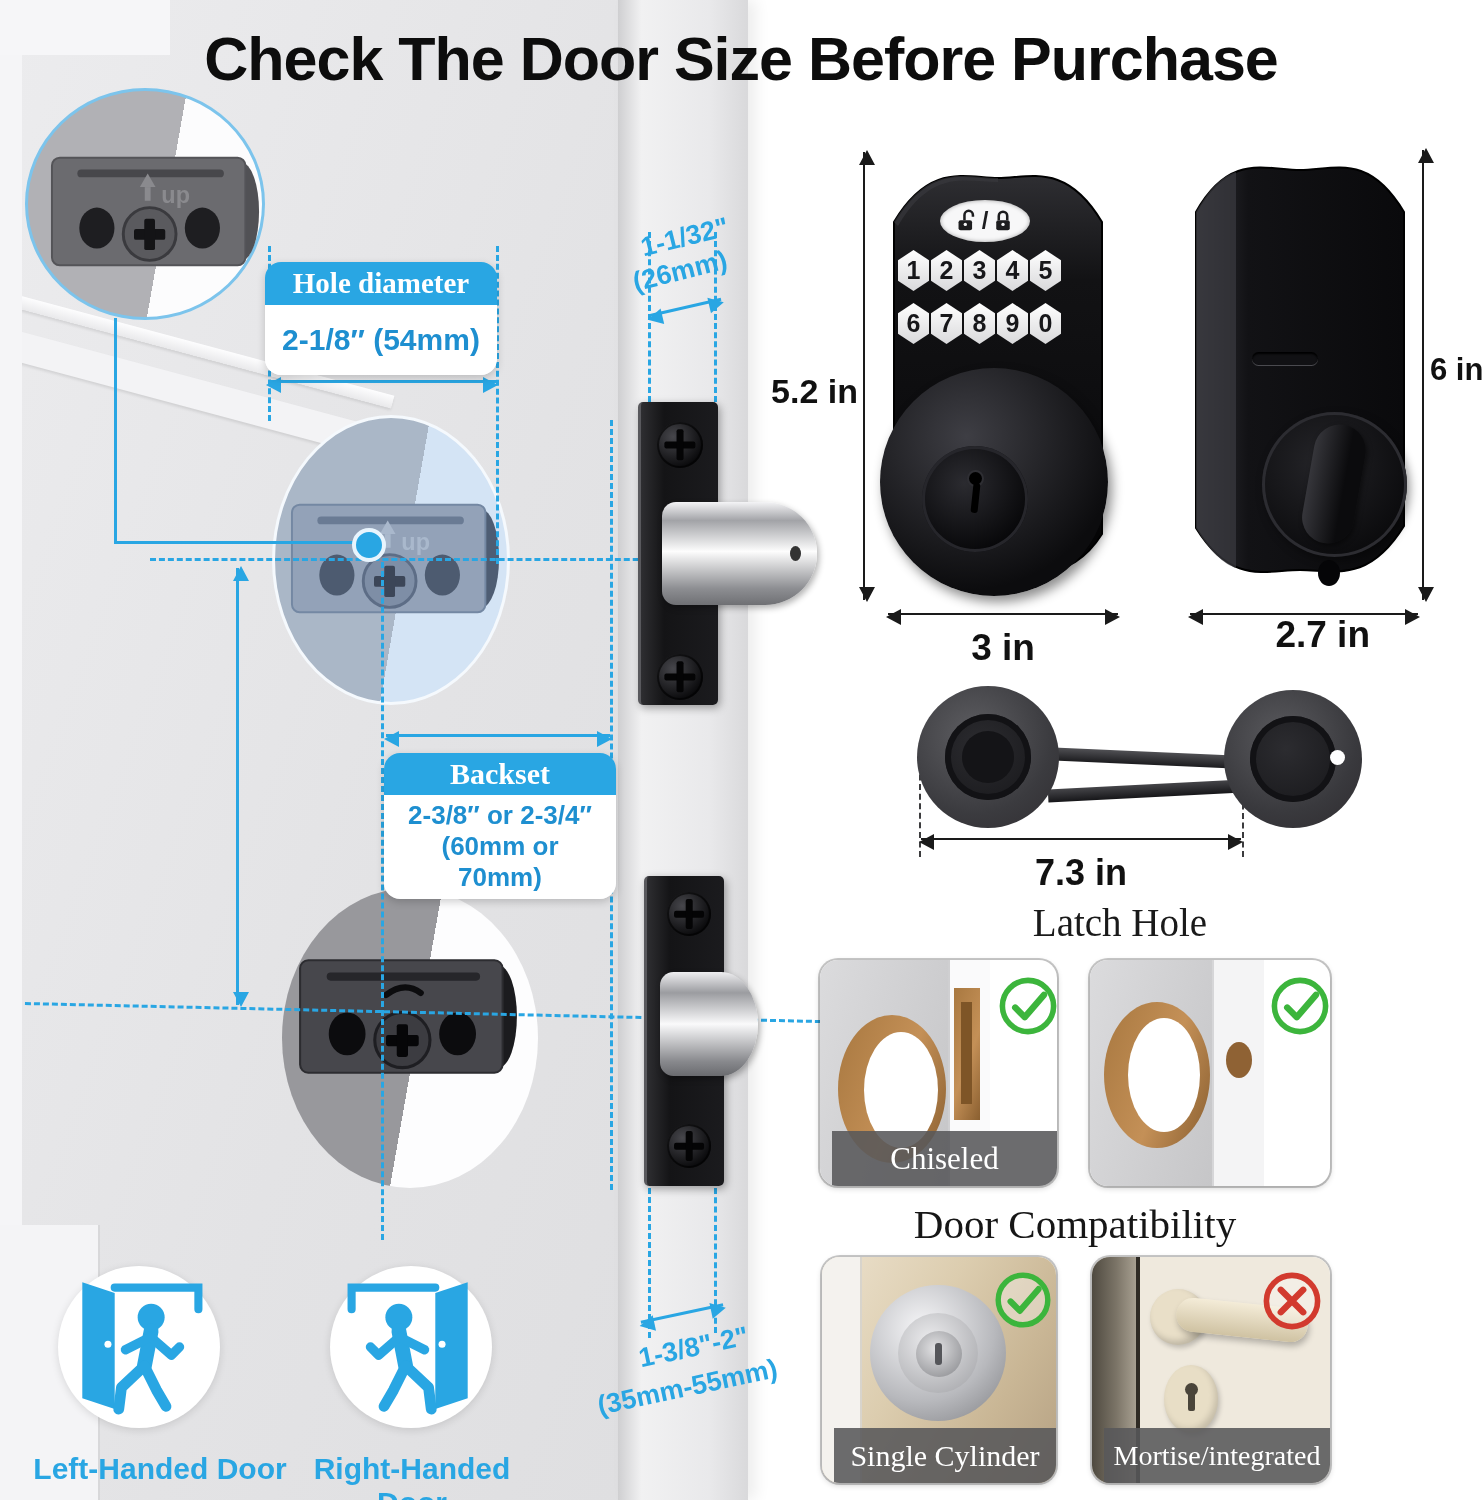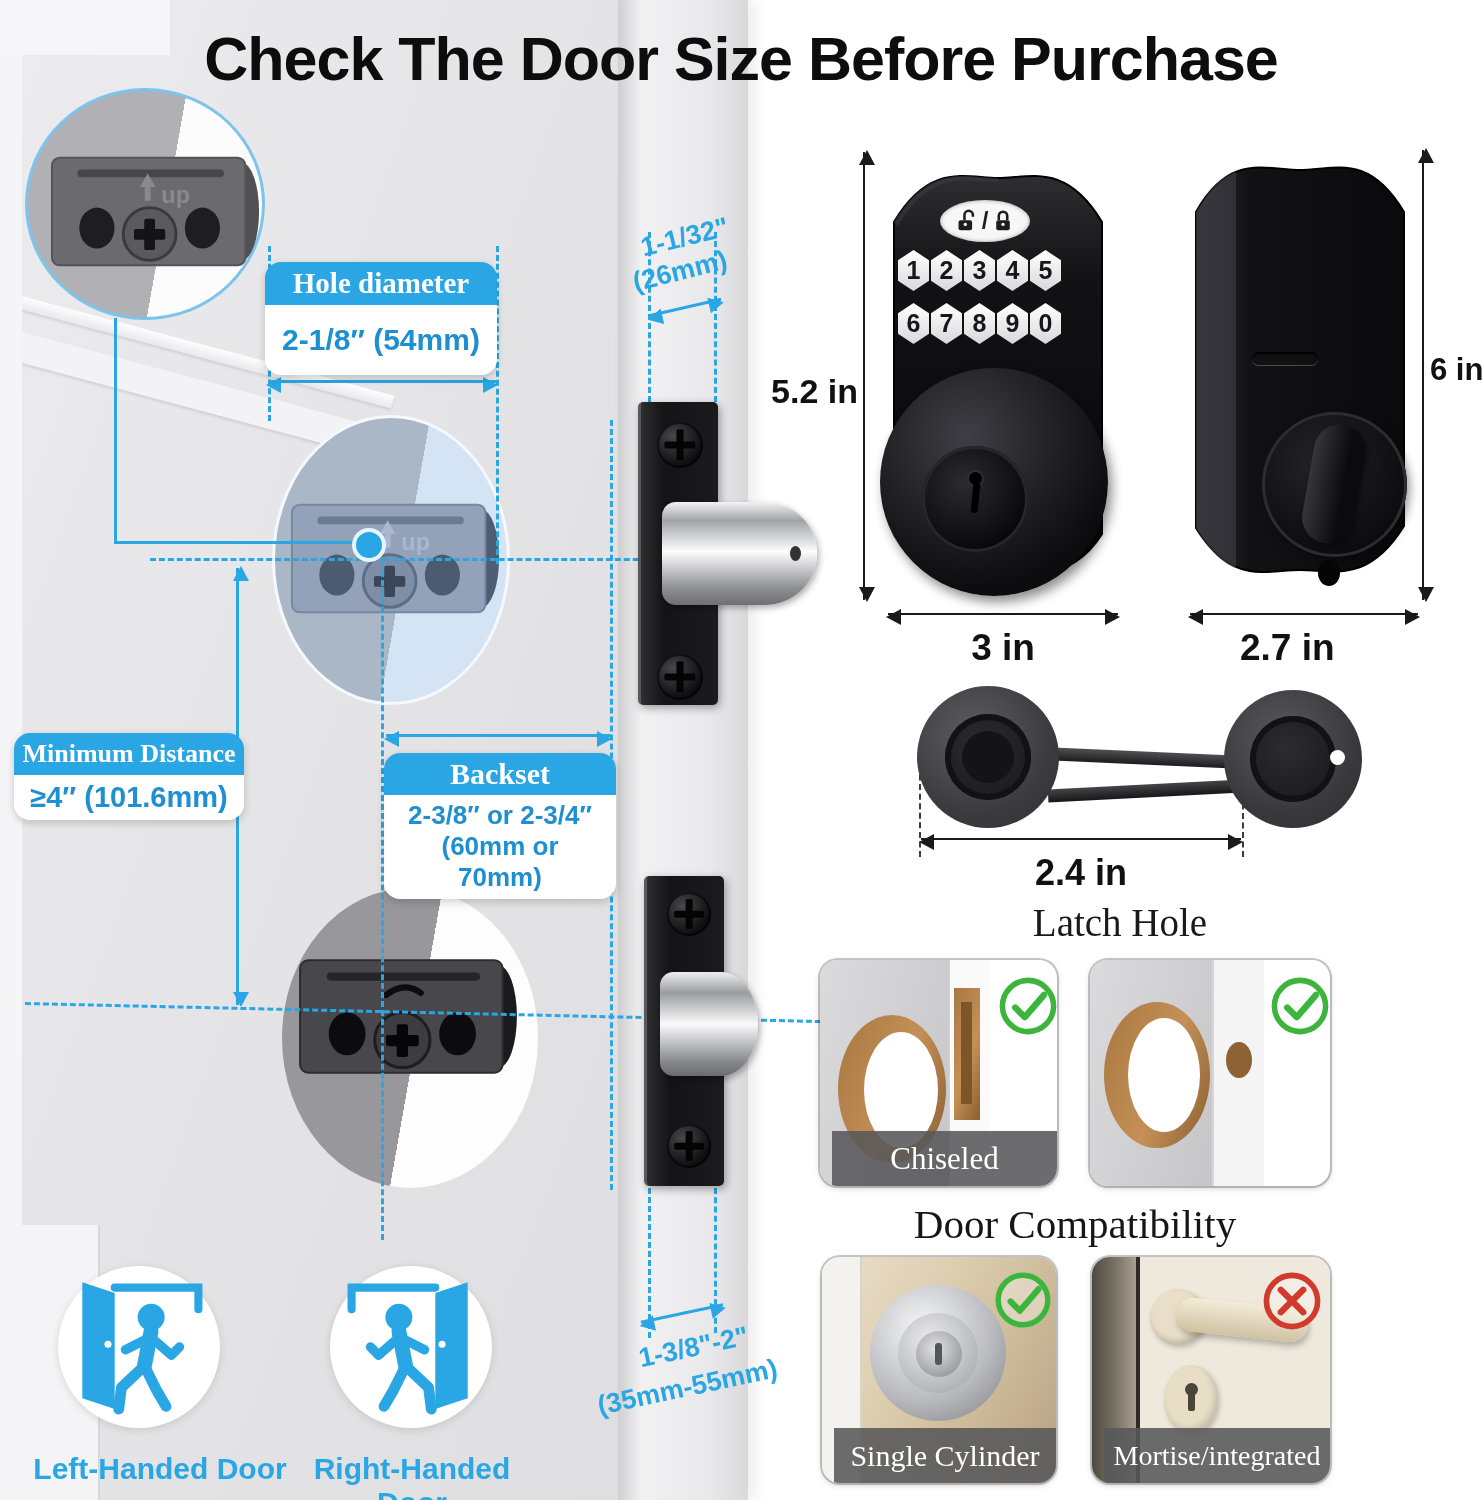--- a/index.html
+++ b/index.html
@@ -129,24 +129,20 @@
   <div class="harrow" style="left:268px;top:380px;width:228px"></div>
   <div class="varrow" style="left:236px;top:568px;height:437px"></div>
   <div class="harrow" style="left:386px;top:734px;width:224px"></div>
   <div class="harrow" style="left:648px;top:306px;width:74px;transform:rotate(-13deg)"></div>
   <div class="harrow" style="left:640px;top:1312px;width:84px;transform:rotate(-12deg)"></div>
 
   <div class="co" style="left:265px;top:262px;width:232px">
     <div class="hd" style="font-size:29px;padding:5px 12px">Hole diameter</div>
     <div class="vl" style="font-size:30px;padding:18px 0">2-1/8″  (54mm)</div>
   </div>
-  <div class="co" style="left:14px;top:733px;width:230px">
-    <div class="hd" style="font-size:26px;padding:6px 0">Minimum Distance</div>
-    <div class="vl" style="font-size:29px;padding:6px 0">≥4″  (101.6mm)</div>
-  </div>
   <div class="co" style="left:384px;top:753px;width:232px">
     <div class="hd" style="font-size:30px;padding:4px 0">Backset</div>
     <div class="vl" style="font-size:26px;padding:5px 0 0">2-3/8″  or  2-3/4″</div>
     <div class="vl" style="font-size:26px;padding:0 16px 6px">(60mm or 70mm)</div>
   </div>
 
   <div class="edge-dim" style="left:640px;top:222px;transform:rotate(-14deg)">1-1/32"</div>
   <div class="edge-dim" style="left:632px;top:256px;transform:rotate(-14deg)">(26mm)</div>
   <div class="edge-dim" style="left:638px;top:1332px;transform:rotate(-12deg)">1-3/8"-2"</div>
   <div class="edge-dim" style="left:596px;top:1372px;transform:rotate(-12deg)">(35mm-55mm)</div>
@@ -227,36 +223,36 @@
   </svg>
   <div class="abs" style="left:1252px;top:352px;width:66px;height:13px;border-radius:7px;background:#111114;box-shadow:inset 0 2px 2px #000,0 1px 0 #4a4a4f;z-index:4"></div>
   <div class="abs" style="left:1262px;top:412px;width:145px;height:145px;border-radius:50%;z-index:4;background:radial-gradient(circle at 40% 35%,#242428,#0a0a0c 78%);box-shadow:inset 0 0 0 3px #2c2c31,3px 4px 10px rgba(0,0,0,.4)">
     <div class="abs" style="left:46px;top:12px;width:52px;height:120px;border-radius:26px;background:linear-gradient(90deg,#36363b,#0b0b0d 70%);transform:rotate(10deg);box-shadow:2px 2px 5px rgba(0,0,0,.5)"></div>
   </div>
   <div class="abs" style="left:1318px;top:560px;width:22px;height:26px;border-radius:50%;background:#050507;z-index:4"></div>
 
   <div class="varrow k" style="left:1422px;top:150px;height:450px"></div>
   <div class="dim" style="left:1430px;top:352px;width:52px;font-size:31px;white-space:nowrap">6 in</div>
   <div class="harrow k" style="left:1190px;top:613px;width:228px"></div>
-  <div class="dim" style="left:1240px;top:627px;width:130px;text-align:left;font-size:37px">2.7 in</div>
+  <div class="dim" style="left:1240px;top:614px;width:130px;text-align:right;font-size:37px">2.7 in</div>
 
   <div class="abs" style="left:1048px;top:752px;width:214px;height:13px;background:linear-gradient(#505054,#1c1c1f);transform:rotate(2.5deg);z-index:3"></div>
   <div class="abs" style="left:1048px;top:784px;width:214px;height:13px;background:linear-gradient(#454549,#161619);transform:rotate(-3deg);z-index:3"></div>
   <div class="abs" style="left:917px;top:686px;width:142px;height:142px;border-radius:50%;z-index:4;background:radial-gradient(circle at 40% 35%,#5e5e62,#3b3b3f 62%,#302d31)">
     <div class="abs" style="left:28px;top:28px;width:86px;height:86px;border-radius:50%;background:radial-gradient(circle at 42% 38%,#2c2c30,#17171a);box-shadow:inset 0 0 0 6px #121215"></div>
     <div class="abs" style="left:45px;top:45px;width:52px;height:52px;border-radius:50%;background:#141417"></div>
   </div>
   <div class="abs" style="left:1224px;top:690px;width:138px;height:138px;border-radius:50%;z-index:4;background:radial-gradient(circle at 42% 35%,#5a5a5e,#39393d 62%,#2e2b2f)">
     <div class="abs" style="left:26px;top:26px;width:86px;height:86px;border-radius:50%;background:radial-gradient(circle at 42% 38%,#2c2c30,#17171a);box-shadow:inset 0 0 0 6px #121215"></div>
     <div class="abs" style="left:106px;top:60px;width:15px;height:15px;border-radius:50%;background:#fff"></div>
   </div>
   <div class="dvk" style="left:919px;top:765px;height:92px"></div>
   <div class="dvk" style="left:1242px;top:775px;height:82px"></div>
   <div class="harrow k" style="left:921px;top:838px;width:320px"></div>
-  <div class="dim" style="left:1001px;top:852px;width:160px;text-align:center;font-size:36px">2.4 in</div>
+  <div class="dim" style="left:1001px;top:852px;width:160px;text-align:center;font-size:36px">7.3 in</div>
   <div class="serif abs" style="left:985px;top:900px;width:270px;text-align:center;font-size:39px;color:#1a1a1a;z-index:5">Latch Hole</div>
 
   <div class="card" style="left:820px;top:960px;width:237px;height:226px">
     <div class="abs" style="left:0;top:0;width:128px;height:226px;background:linear-gradient(105deg,#dbdbdd,#c6c6c8)"></div>
     <div class="abs" style="left:128px;top:0;width:42px;height:226px;background:#fafafb;border-left:2px solid #cfcfd1"></div>
     <div class="abs wood" style="left:18px;top:55px;width:108px;height:148px;border-radius:50%"></div>
     <div class="abs" style="left:44px;top:72px;width:74px;height:116px;border-radius:50%;background:#fff"></div>
     <div class="abs wood" style="left:134px;top:28px;width:26px;height:132px"></div>
     <div class="abs" style="left:141px;top:42px;width:11px;height:102px;background:#7e5527"></div>
     <svg class="abs" style="left:176px;top:14px;width:64px;height:64px;z-index:3" viewBox="0 0 80 80">

